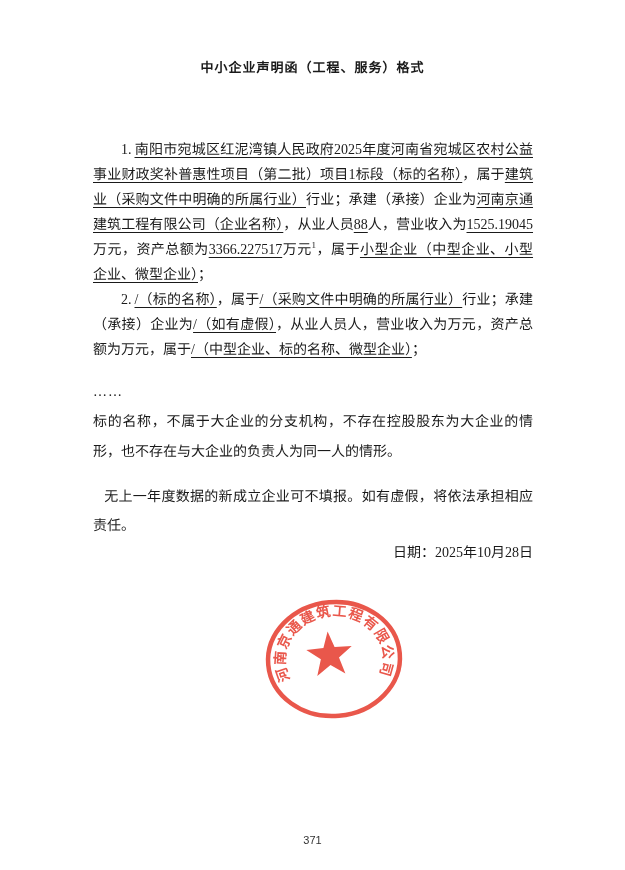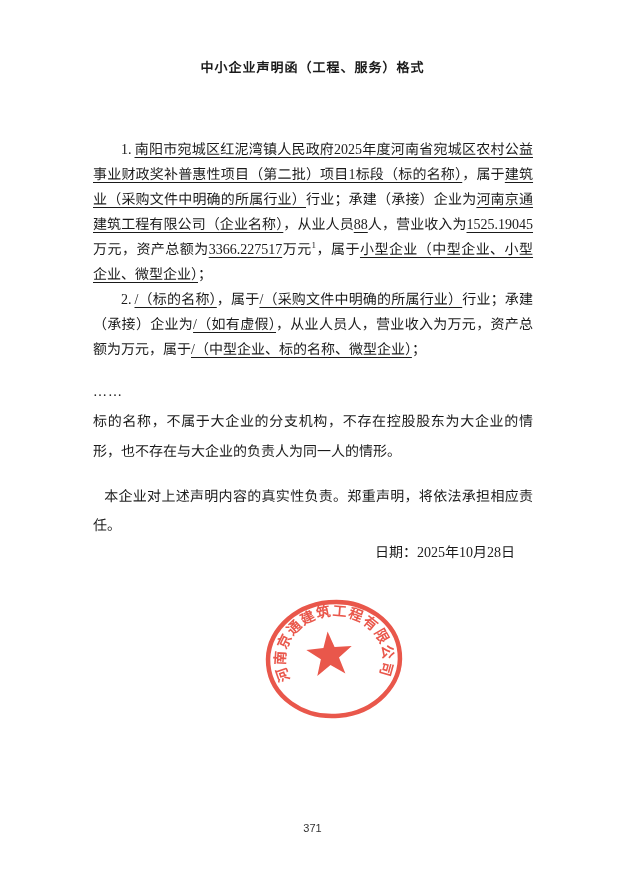--- a/index.html
+++ b/index.html
@@ -30,25 +30,25 @@
   }
   .para { line-height:25px; }
   .indent2 { text-indent:2em; }
   .u { text-decoration:underline; text-underline-offset:3px; text-decoration-thickness:1px; }
   .num { margin-right:3px; }
   sup.fn { font-size:9px; vertical-align:super; line-height:0; }
   .ellipsis-line { margin-top:17px; line-height:25px; letter-spacing:1px; }
   .p-conclusion { margin-top:3px; line-height:30px; }
   .p-responsibility { margin-top:15px; line-height:29px; text-indent:0.8em; }
   .sig-line { margin-top:46px; line-height:25px; padding-left:85px; text-align:left; }
-  .date-line { line-height:25px; padding-left:264px; text-align:center;font-family:Liberation Serif, serif; }
+  .date-line { line-height:25px; padding-left:264px; text-align:right;font-family:Liberation Serif, serif; }
   .note-para { margin-top:28px; line-height:25px; }
   .page-number {
     position:absolute;
-    bottom:36px; left:0;
+    bottom:24px; left:0;
     width:100%;
     text-align:center;
     font-size:11px;
     font-family:"Liberation Sans","DejaVu Sans",sans-serif;
     color:#333;
   }
   .seal {
     position:absolute;
     left:259px; top:592px;
     width:150px; height:135px;
@@ -69,21 +69,21 @@
     <p class="para indent2"><br></p>
 
     <p class="para indent2"><span class="num">1.</span><span class="u">南阳市宛城区红泥湾镇人民政府2025年度河南省宛城区农村公益事业财政奖补普惠性项目（第二批）项目1标段（标的名称）</span><span>，属于</span><span class="u">建筑业（采购文件中明确的所属行业）</span><span>行业；承建（承接）企业为</span><span class="u">河南京通建筑工程有限公司（企业名称）</span><span>，从业人员</span><span class="u">88</span><span>人，营业收入为</span><span class="u">1525.19045</span><span>万元，资产总额为</span><span class="u">3366.227517</span><span>万元</span><sup class="fn">1</sup><span>，属于</span><span class="u">小型企业（中型企业、小型企业、微型企业）</span><span>；</span></p>
 
     <p class="para indent2"><span class="num">2.</span><span class="u">/（标的名称）</span><span>，属于</span><span class="u">/（采购文件中明确的所属行业）</span><span>行业；承建（承接）企业为</span><span class="u">/（如有虚假）</span><span>，从业人员人，营业收入为万元，资产总额为万元，属于</span><span class="u">/（中型企业、标的名称、微型企业）</span><span>；</span></p>
 
     <p class="ellipsis-line">……</p>
 
     <p class="p-conclusion">标的名称，不属于大企业的分支机构，不存在控股股东为大企业的情形，也不存在与大企业的负责人为同一人的情形。</p>
 
-    <p class="p-responsibility">本企业对上述声明内容的真实性负责。郑重声明，将依法承担相应责任。</p>
+    <p class="p-responsibility">无上一年度数据的新成立企业可不填报。如有虚假，将依法承担相应责任。</p>
 
 
     <p class="date-line"><span>日期：</span><span>2025年10月28日</span></p>
 
 
   </div>
 
   <svg class="seal" viewBox="0 0 150 135" xmlns="http://www.w3.org/2000/svg" aria-hidden="true">
     <g transform="rotate(-5 75 67)">
       <ellipse cx="75" cy="67" rx="66" ry="57" fill="none" stroke-width="4.5" stroke="#e6392b"></ellipse>

